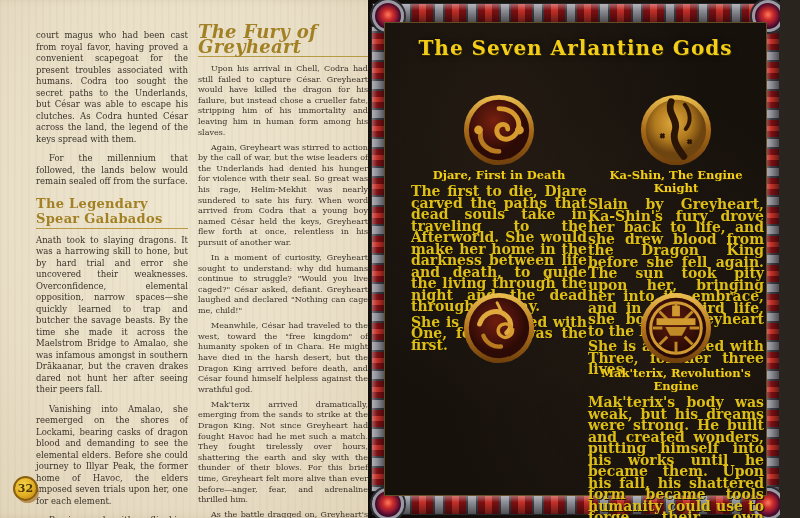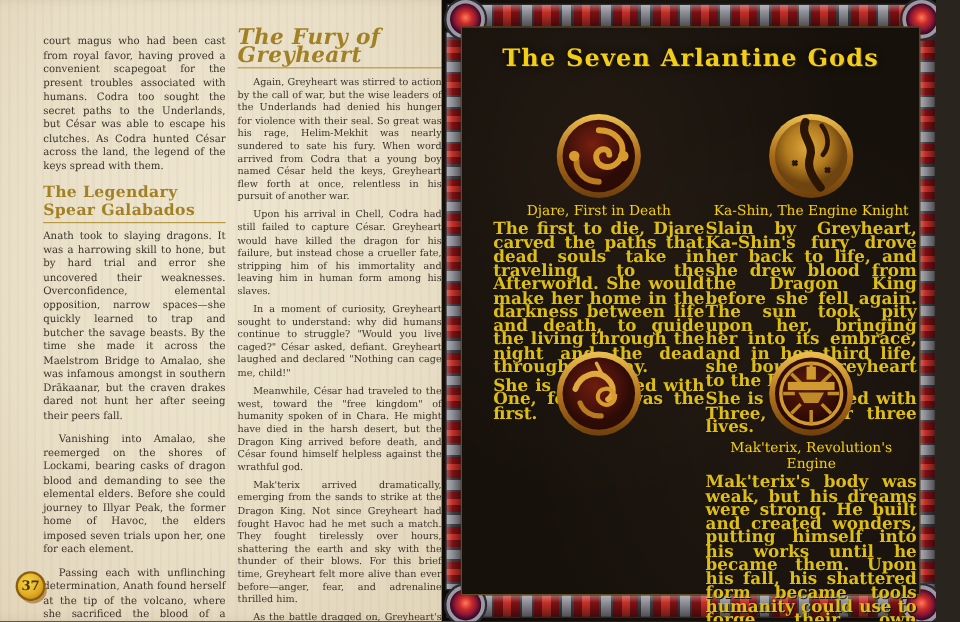--- a/index.html
+++ b/index.html
@@ -65,56 +65,57 @@
   .gods-title { position:absolute; top:13px; left:0; right:0; text-align:center;
     font-family:"DejaVu Serif", serif; font-weight:bold; font-size:20px;
     color:#f2ce18; letter-spacing:1px;
     text-shadow:1px 1px 0 #3a2c00, 0 0 6px rgba(0,0,0,.8); }
   .gods-subtitle { position:absolute; top:45px; left:18px; right:18px; text-align:center;
     font-weight:bold; font-size:9.5px; line-height:13px; color:#e5c31a;
     text-shadow:1px 1px 0 #221a00; }
 
   .god-entry { position:absolute; width:176px; }
   .god-entry .medallion { width:74px; height:74px; margin:0 auto 2px; }
-  .god-name { text-align:center; font-family:"DejaVu Serif", serif; font-weight:normal;
+  .god-name { text-align:center; font-family:"DejaVu Serif", serif; font-weight:bold;
     font-size:11.5px; line-height:13px; color:#f2ce18; margin-bottom:4px;
     text-shadow:1px 1px 0 #2a2000; }
   .god-body, .god-assoc { text-align:justify; font-weight:bold; font-size:14px;
     line-height:11.5px; color:#ddbd17; text-shadow:1px 1px 0 #1a1400; }
   .god-body { margin-bottom:4px; }
   .god-e0 { left:26px; top:70px; }
   .god-e1 { left:203px; top:70px; }
   .god-e2 { left:26px; top:268px; }
   .god-e3 { left:203px; top:268px; }
 </style>
 </head>
 <body>
 
 <div class="spread">
 
   <div class="left-page">
     <div class="col col1">
       <p class="no-indent">court magus who had been cast from royal favor, having proved a convenient scapegoat for the present troubles associated with humans. Codra too sought the secret paths to the Underlands, but César was able to escape his clutches. As Codra hunted César across the land, the legend of the keys spread with them.</p>
+      <p>For the millennium that followed, the lands below would remain sealed off from the surface.</p>
       <h2 class="parchment-heading">The Legendary Spear Galabados</h2>
       <p class="no-indent">Anath took to slaying dragons. It was a harrowing skill to hone, but by hard trial and error she uncovered their weaknesses. Overconfidence, elemental opposition, narrow spaces—she quickly learned to trap and butcher the savage beasts. By the time she made it across the Maelstrom Bridge to Amalao, she was infamous amongst in southern Drākaanar, but the craven drakes dared not hunt her after seeing their peers fall.</p>
       <p>Vanishing into Amalao, she reemerged on the shores of Lockami, bearing casks of dragon blood and demanding to see the elemental elders. Before she could journey to Illyar Peak, the former home of Havoc, the elders imposed seven trials upon her, one for each element.</p>
       <p>Passing each with unflinching determination, Anath found herself at the tip of the volcano, where she sacrificed the blood of a hundred dragons to Havoc in exchange for the power to destroy their empire at any cost. The Great Disaster sensed her fury was boundless, nearly matching his own. He bequeathed his remaining power to her, and she cast off her humanity as his Avatar. To consummate their revenge against the dragons, she rallied the embittered elementals and claimed the long-lost weapon that could slay Greyheart: Galabados.</p>
     </div>
     <div class="col col2">
       <h2 class="parchment-heading">The Fury of Greyheart</h2>
+      <p>Upon his arrival in Chell, Codra had still failed to capture César. Greyheart would have killed the dragon for his failure, but instead chose a crueller fate, stripping him of his immortality and leaving him in human form among his slaves.</p>
       <p>Again, Greyheart was stirred to action by the call of war, but the wise leaders of the Underlands had denied his hunger for violence with their seal. So great was his rage, Helim-Mekhit was nearly sundered to sate his fury. When word arrived from Codra that a young boy named César held the keys, Greyheart flew forth at once, relentless in his pursuit of another war.</p>
-      <p>Upon his arrival in Chell, Codra had still failed to capture César. Greyheart would have killed the dragon for his failure, but instead chose a crueller fate, stripping him of his immortality and leaving him in human form among his slaves.</p>
       <p>In a moment of curiosity, Greyheart sought to understand: why did humans continue to struggle? "Would you live caged?" César asked, defiant. Greyheart laughed and declared "Nothing can cage me, child!"</p>
       <p>Meanwhile, César had traveled to the west, toward the "free kingdom" of humanity spoken of in Chara. He might have died in the harsh desert, but the Dragon King arrived before death, and César found himself helpless against the wrathful god.</p>
       <p>Mak'terix arrived dramatically, emerging from the sands to strike at the Dragon King. Not since Greyheart had fought Havoc had he met such a match. They fought tirelessly over hours, shattering the earth and sky with the thunder of their blows. For this brief time, Greyheart felt more alive than ever before—anger, fear, and adrenaline thrilled him.</p>
       <p>As the battle dragged on, Greyheart's strength proved greater. He flung the machine god to the earth, and unleashed chaotic elemental might from his maw. The detonation obliterated Mak'terix, scattering fragments of his body across hundreds of miles.</p>
 
     </div>
     <div class="page-number-badge">
-      <span>37</span>
+      <span>32</span>
     </div>
   </div>
 
   <div class="right-page">
     <div class="bar top"></div>
     <div class="bar bottom"></div>
     <div class="bar side left"></div>
     <div class="bar side right"></div>
     <div class="corner tl"></div>
     <div class="corner tr"></div>

